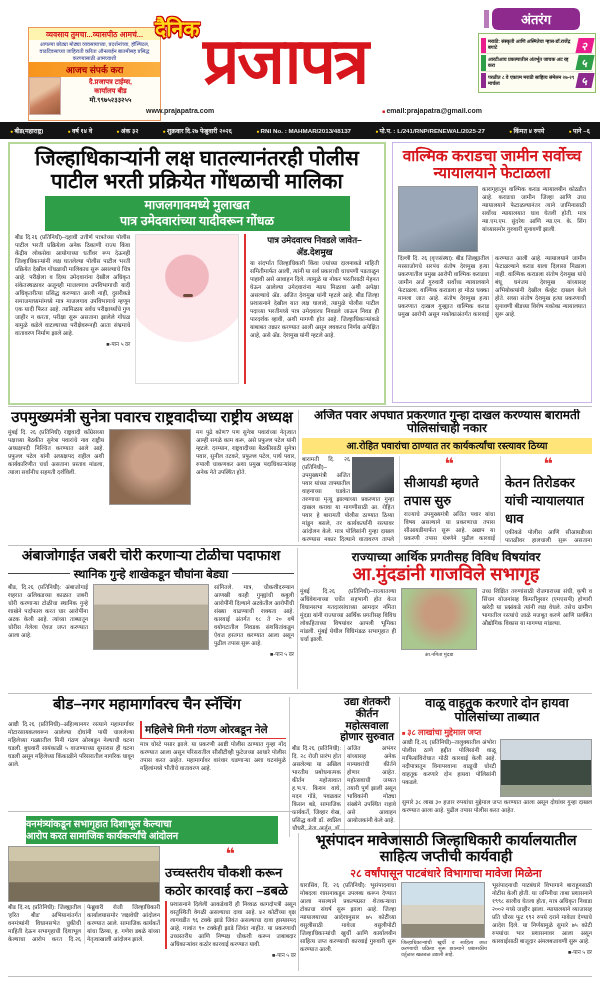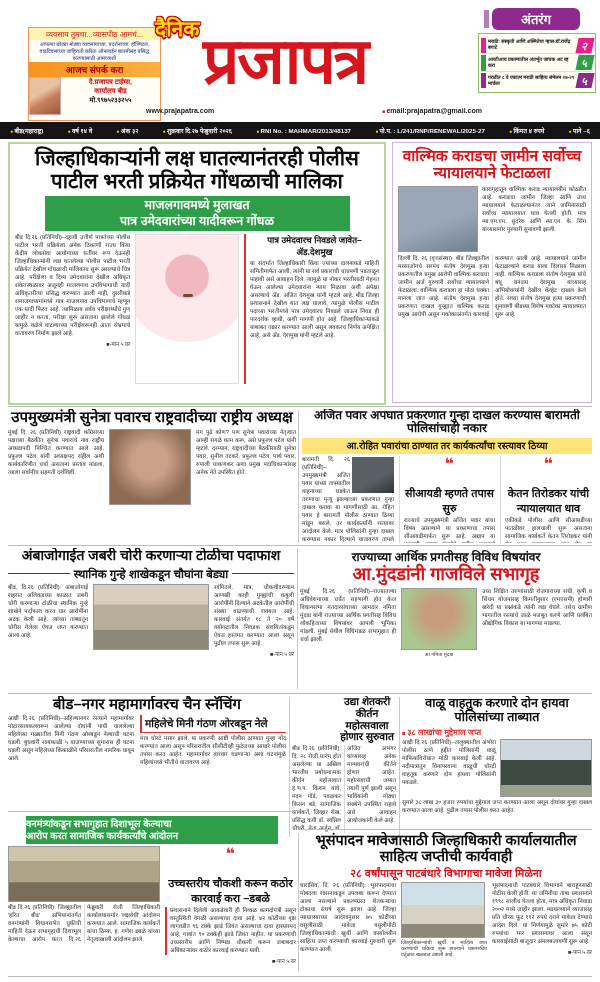--- a/index.html
+++ b/index.html
@@ -12,21 +12,21 @@
   .red{color:#d6161c;}
   .ph{border:1px solid #999;box-sizing:border-box;}
   .endmark{font-size:5.5px;color:#333;text-align:right;margin-top:2px;}
   .hsep{position:absolute;height:1px;background:#bdbdbd;}
   .vsep{position:absolute;width:1px;background:#c9c9c9;}
   .quoteglyph{color:#e03131;font-size:16px;line-height:1;font-weight:900;text-align:center;}
 
   
   .adbox{left:28px;top:27px;width:133px;height:94px;border:1.5px solid #e8965a;background:#fffdf4;
          box-sizing:border-box;overflow:hidden;font-size:5.4px;}
-  .adhead{background:#fff3b0;color:#d6161c;font-weight:400;font-size:7.6px;text-align:center;padding:1px 0;}
+  .adhead{background:#fff3b0;color:#d6161c;font-weight:700;font-size:7.6px;text-align:center;padding:1px 0;}
   .adbody{color:#24348c;text-align:center;font-size:5.2px;line-height:1.3;padding:1px 2px;}
   .adcta{background:linear-gradient(90deg,#f7941d,#fbb040);color:#b00000;font-weight:900;
          font-size:9px;text-align:center;padding:1px 0;}
   .adrow{display:flex;}
   .adphoto{width:30px;height:36px;background:linear-gradient(150deg,#e8c1a0 40%,#c87f5e 60%,#9a5b3c);border:1px solid #caa;}
   .adcontact{flex:1;text-align:center;}
   .adorg{color:#d6161c;font-weight:900;font-size:6.8px;}
   .adphone{color:#111;font-weight:900;font-size:6.6px;}
 
   
@@ -87,36 +87,36 @@
 
   .sunetra{left:8px;top:409px;width:288px;height:134px;overflow:hidden;}
   .trio{display:flex;gap:5px;margin-top:3px;}
   .sun-ph{width:82px;height:76px;background:radial-gradient(circle at 50% 42%,#caa089 30%,#8c6b52 70%);}
 
   .ajit{left:302px;top:409px;width:290px;height:134px;overflow:hidden;}
   .ysub{background:#ffe47a;font-weight:900;font-size:9.6px;text-align:center;padding:1.5px 0;margin:2px 0;}
   .ajit-cols{display:flex;gap:5px;}
   .ajit-ph{float:right;width:42px;height:36px;margin:1px 0 1px 2px;background:linear-gradient(150deg,#5a5f66 60%,#30343a);}
   .qbox{border-left:1px solid #d8d8d8;padding-left:4px;box-sizing:border-box;}
-  .qtitle{font-size:11px;font-weight:900;text-align:center;margin:13px 0 2px;}
+  .qtitle{font-size:13px;font-weight:900;margin:1px 0 2px;}
 
   .amba{left:8px;top:548px;width:286px;height:143px;overflow:hidden;}
   .subrule{display:flex;align-items:center;gap:4px;margin:2px 0;}
   .subrule .line{flex:1;height:1px;background:#444;}
   .subrule .t{font-size:11.5px;font-weight:900;}
   .amba-ph{width:116px;height:66px;background:linear-gradient(180deg,#d9cfc0 30%,#b7ad9b 31% 70%,#8e8878 71%);}
 
   .munda{left:300px;top:548px;width:292px;height:143px;overflow:hidden;}
   .kicker{font-size:12px;font-weight:900;text-align:center;}
   .munda-hl{font-size:18px;font-weight:900;color:#d6161c;text-align:center;line-height:1.1;}
   .munda-ph{width:76px;height:62px;background:radial-gradient(circle at 50% 40%,#c89b7e 28%,#a9c78f 70%);}
   .cap{font-size:5px;color:#333;text-align:center;margin-top:1px;}
 
   .chain{left:8px;top:696px;width:278px;height:144px;overflow:hidden;}
-  .chain-cols{display:flex;gap:6px;margin-top:2px;}
+  .chain-cols{display:flex;gap:6px;margin-top:8px;}
   .boxsub{border-left:2.5px solid #e03131;border-bottom:1px solid #e03131;padding:1px 3px 2px;
           font-size:10.5px;font-weight:900;margin-bottom:2px;}
 
   .kirtan{left:292px;top:696px;width:104px;height:144px;overflow:hidden;}
   .kirtan-hl{font-size:10.5px;margin-left:46px;}
 
   .valu{left:402px;top:696px;width:190px;height:144px;overflow:hidden;}
   .rsub{color:#e03131;font-weight:900;font-size:8.2px;margin:2px 0;}
   .rsub:before{content:"■ ";font-size:6px;}
   .valu-row{display:flex;gap:4px;}

